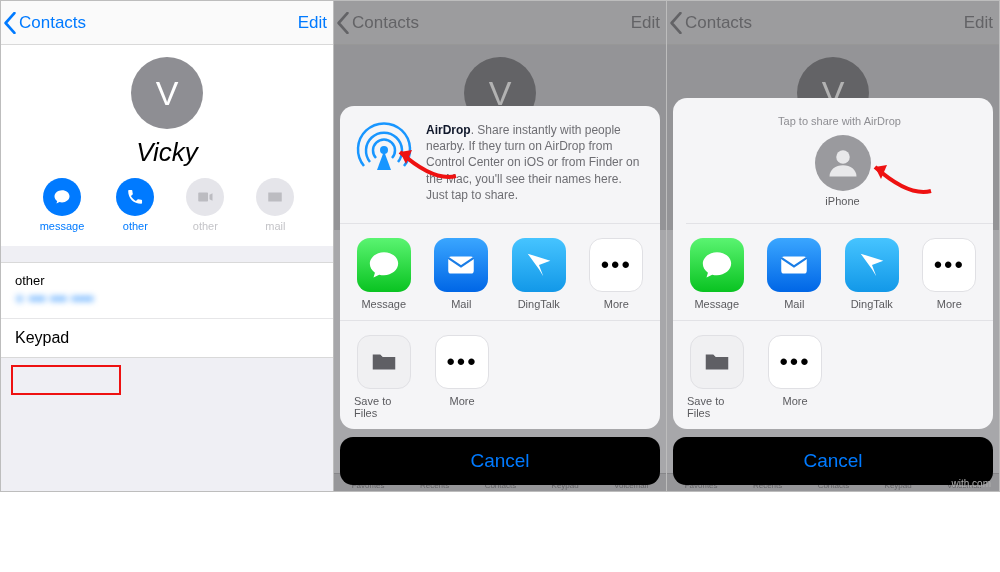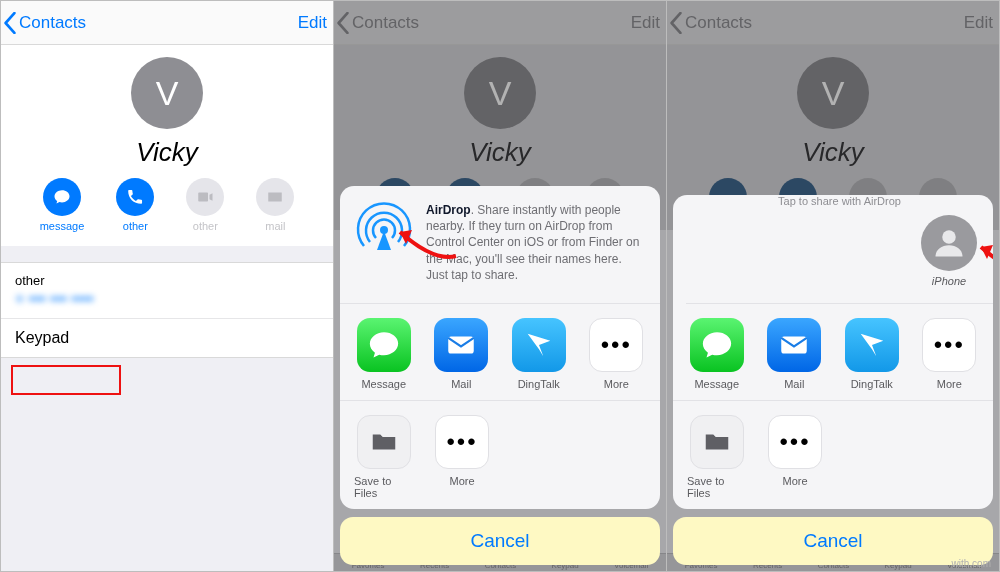--- a/index.html
+++ b/index.html
@@ -6,21 +6,21 @@
   body {
     font-family: -apple-system, "Helvetica Neue", Helvetica, Arial, sans-serif;
     background: #fff;
     width: 1000px;
     height: 572px;
     overflow: hidden;
   }
   .viewport {
     display: flex;
     width: 1000px;
-    height: 572px;
+    height: 492px;
     border: 1px solid #bdbdbd;
   }
   .panel {
     flex: 1;
     position: relative;
     border-right: 1px solid #bdbdbd;
     overflow: hidden;
     background: #efeff4;
   }
   .panel:last-child { border-right: none; }
@@ -150,36 +150,35 @@
   .airdrop-icon {
     width: 56px; height: 56px;
     flex-shrink: 0;
     display: flex; align-items: center; justify-content: center;
   }
   .airdrop-text { font-size: 12px; color: #6e6e73; line-height: 1.35; }
   .airdrop-text b { color: #0f172a; }
 
   .airdrop-row.tap-hint {
     flex-direction: column;
-    align-items: flex-end;
+    align-items: center;
     gap: 4px;
-    padding: 0 16px 16px;
+    padding: 17px 16px 16px;
     margin-left: 13px;
   }
   .tap-hint-title {
     align-self: center;
     font-size: 11px;
     color: #8e8e93;
     margin-bottom: 4px;
   }
   .airdrop-device {
     display: flex; flex-direction: column; align-items: center;
     font-size: 11px; color: #5a5a5e;
     gap: 4px;
-    font-style: italic;
   }
   .airdrop-device .dev-avatar {
     width: 56px; height: 56px; border-radius: 50%;
     background: #9a9a9e;
     display: flex; align-items: center; justify-content: center;
   }
   .dev-avatar svg { width: 36px; height: 36px; fill: #e8e8ea; }
 
   .app-grid {
     display: flex;
@@ -200,21 +199,21 @@
   .app-icon svg { width: 34px; height: 34px; }
   .ic-green { background: linear-gradient(#5af471, #09c321); }
   .ic-blue  { background: linear-gradient(#3aa6ff, #0066e6); }
   .ic-cyan  { background: linear-gradient(#46c4ff, #1298e8); }
   .ic-white { background: #fff; border: 1px solid #e0e0e4; }
   .ic-white .dots { color: #000; font-size: 24px; letter-spacing: 2px; }
   .ic-folder { background: #f0f0f2; border: 1px solid #e0e0e4; }
   .ic-folder svg { fill: #5f5f64; width: 30px; height: 30px; }
 
   .cancel-btn {
-    background: #fef9c3;
+    background: #000000;
     border-radius: 13px;
     text-align: center;
     line-height: 48px;
     height: 48px;
     font-size: 19px;
     color: #007aff;
     font-weight: 500;
   }
 
   

